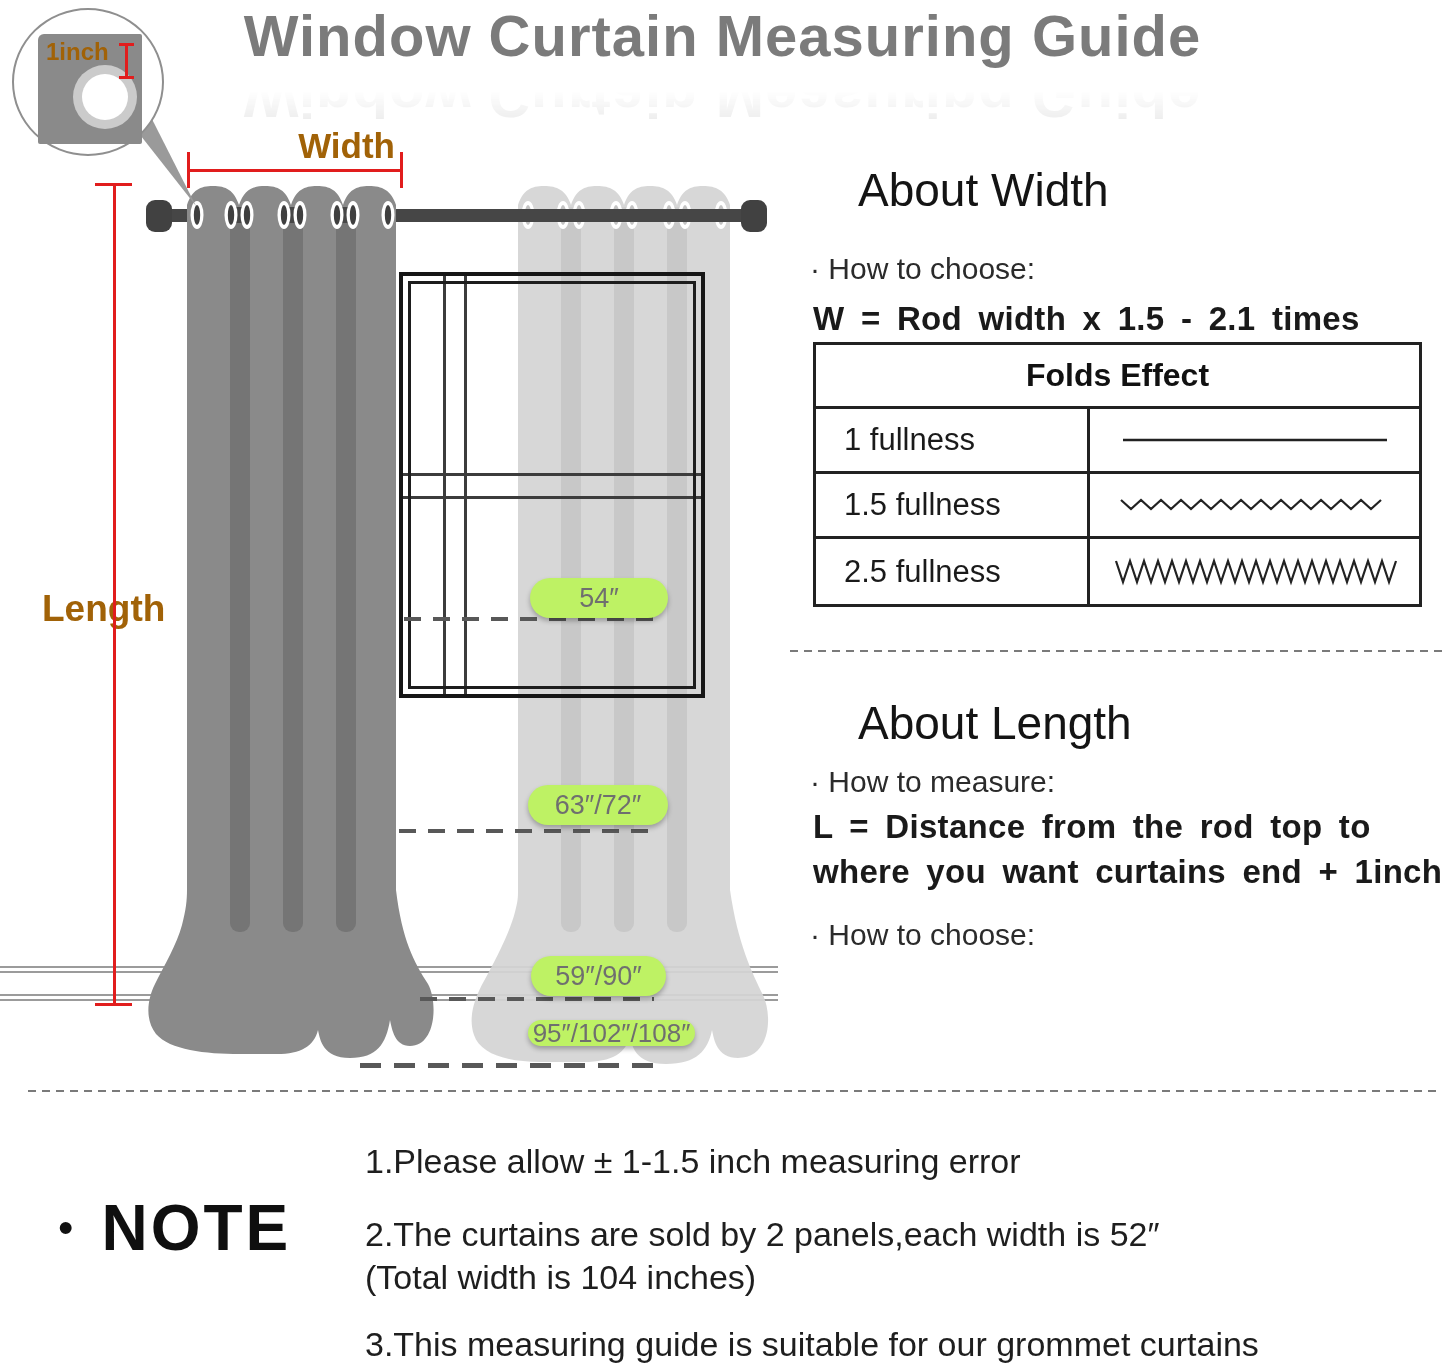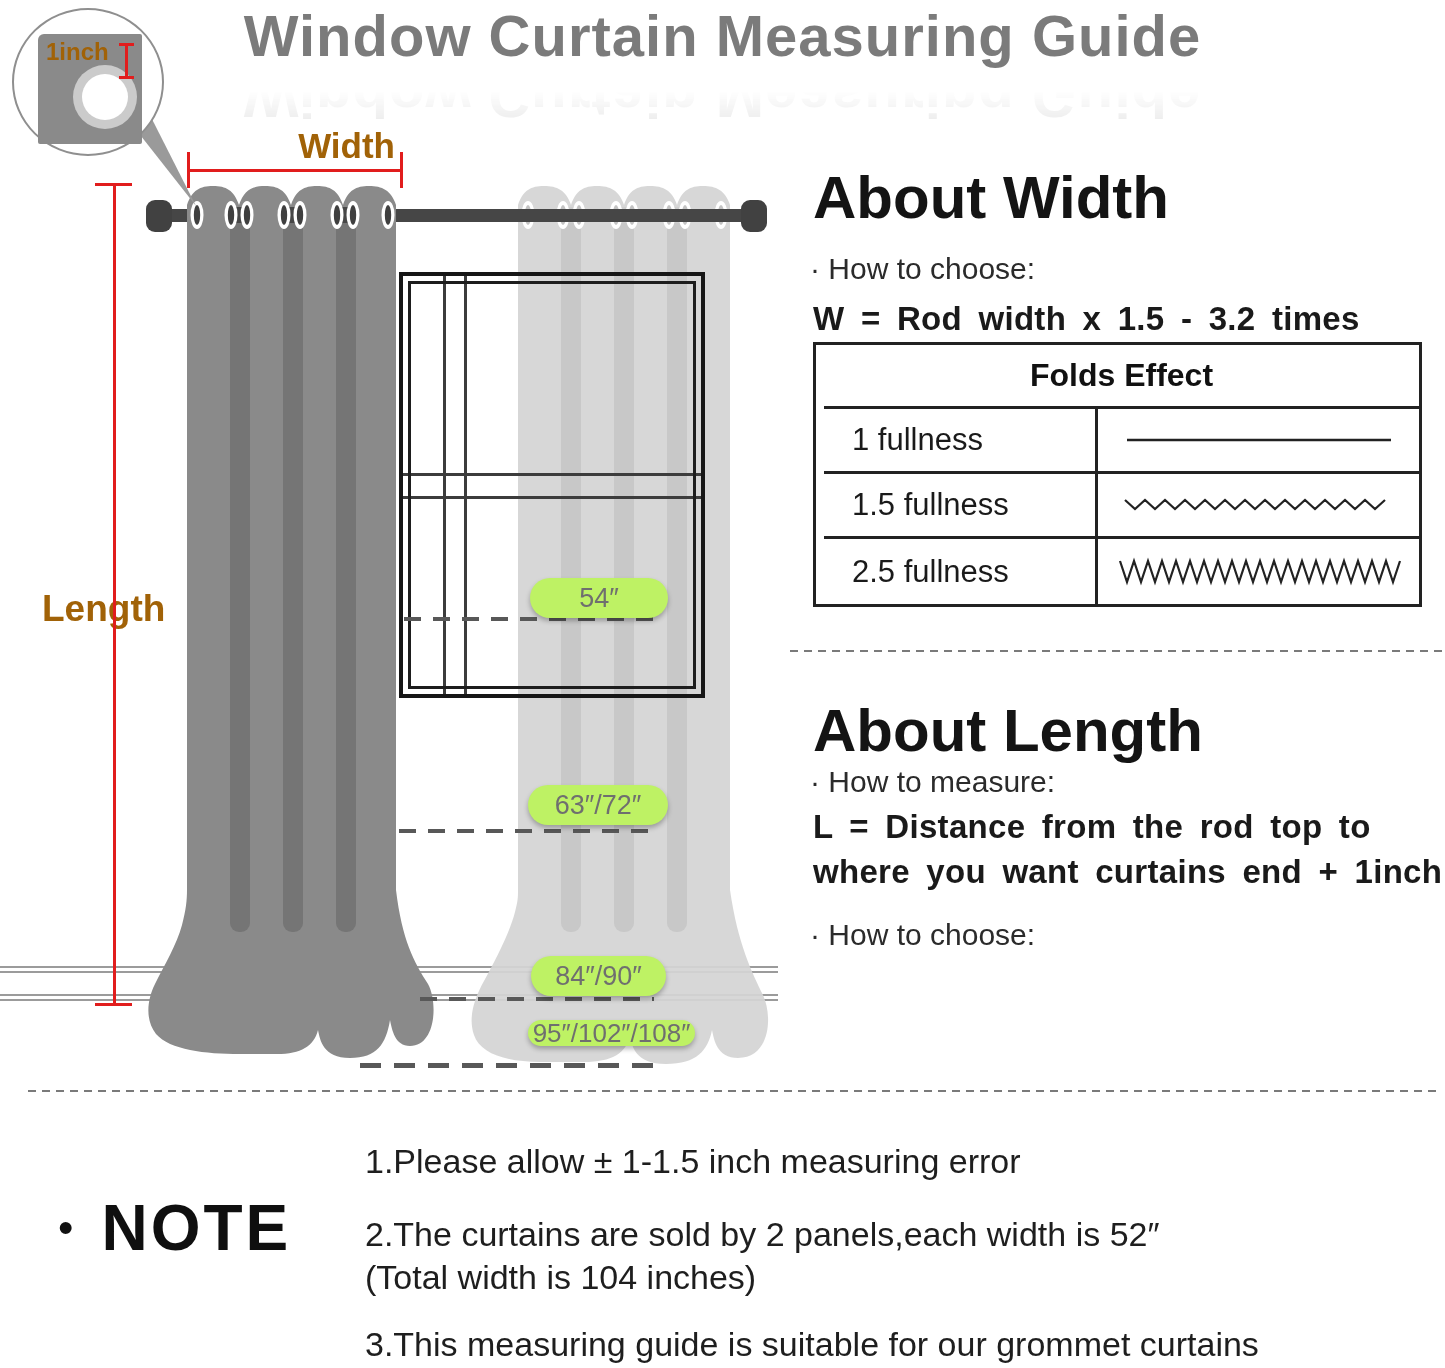--- a/index.html
+++ b/index.html
@@ -56,26 +56,26 @@
   .mag-square{position:absolute;left:24px;top:24px;width:104px;height:110px;background:#8a8a8a;border-radius:6px 2px 2px 2px;}
   .mag-ring{position:absolute;left:59px;top:55px;width:64px;height:64px;border-radius:50%;background:#cbcbcb;}
   .mag-hole{position:absolute;left:9px;top:9px;width:46px;height:46px;border-radius:50%;background:#fff;}
   .mag-label{position:absolute;left:32px;top:28px;font-size:24px;font-weight:700;}
   .mag-tail{left:128px;top:112px;width:68px;height:94px;background:#9a9a9a;z-index:9;
             clip-path:polygon(0% 8%,30% 0%,100% 100%);}
   .ibeam-v{position:absolute;left:111px;top:34px;width:3px;height:33px;background:#e11d1d;}
   .ibeam-cap{position:absolute;left:105px;width:15px;height:3px;background:#e11d1d;}
 
   
-  .h2{font-size:60px;font-weight:700;color:#141414;white-space:nowrap;z-index:5;}
+  .h2{font-size:46px;font-weight:400;color:#141414;white-space:nowrap;z-index:5;margin-left:45px;}
   .body-line{font-size:30px;color:#2b2b2b;white-space:pre;z-index:5;}
   .strong-line{font-size:33px;font-weight:700;color:#1a1a1a;white-space:pre;letter-spacing:.3px;word-spacing:7px;z-index:5;}
 
   
-  .folds-table{left:813px;top:342px;width:609px;border:3px solid #222;z-index:5;padding-left:8px;}
+  .folds-table{left:813px;top:342px;width:609px;border:3px solid #222;z-index:5;}
   .ft-header{height:64px;display:flex;align-items:center;justify-content:center;
              font-size:32px;font-weight:700;color:#111;border-bottom:3px solid #222;}
   .ft-row{display:grid;grid-template-columns:274px 1fr;height:65px;border-bottom:3px solid #222;}
   .ft-row:last-child{border-bottom:none;}
   .ft-label{display:flex;align-items:center;padding-left:28px;font-size:31px;color:#1a1a1a;border-right:3px solid #222;}
   .ft-fold{display:flex;align-items:center;justify-content:center;}
 
   
   .sep-dash{height:2px;background:repeating-linear-gradient(90deg,#7a7a7a 0 8px,transparent 8px 14px);z-index:5;}
 
@@ -170,21 +170,21 @@
     </g>
   </svg>
 
   <div class="abs dashline" style="left:404px;top:617px;width:254px;"></div>
   <div class="abs dashline" style="left:399px;top:829px;width:258px;"></div>
   <div class="abs dashline" style="left:420px;top:997px;width:234px;"></div>
   <div class="abs dashline big" style="left:360px;top:1063px;width:306px;"></div>
 
   <div class="abs pill" style="left:530px;top:578px;width:138px;height:40px;">54″</div>
   <div class="abs pill" style="left:528px;top:785px;width:140px;height:40px;">63″/72″</div>
-  <div class="abs pill" style="left:531px;top:956px;width:135px;height:40px;">84″/90″</div>
+  <div class="abs pill" style="left:531px;top:956px;width:135px;height:40px;">59″/90″</div>
   <div class="abs pill" style="left:528px;top:1020px;width:167px;height:26px;font-size:26px;">95″/102″/108″</div>
 
   <div class="abs width-label red">Width</div>
   <div class="abs redbar" style="left:188px;top:169px;width:214px;height:3px;"></div>
   <div class="abs redbar" style="left:187px;top:152px;width:3px;height:36px;"></div>
   <div class="abs redbar" style="left:400px;top:152px;width:3px;height:36px;"></div>
 
   <div class="abs length-label red">Length</div>
   <div class="abs redbar" style="left:113px;top:185px;width:3px;height:819px;"></div>
   <div class="abs redbar" style="left:95px;top:183px;width:37px;height:3px;"></div>
@@ -197,21 +197,21 @@
       <div class="mag-hole"></div>
     </div>
     <div class="mag-label red">1inch</div>
     <div class="ibeam-v"></div>
     <div class="ibeam-cap" style="top:33px;"></div>
     <div class="ibeam-cap" style="top:66px;"></div>
   </div>
 
   <div class="abs h2" style="left:813px;top:163px;">About Width</div>
   <div class="abs body-line" style="left:810px;top:252px;">· How to choose:</div>
-  <div class="abs strong-line" style="left:813px;top:300px;">W = Rod width x 1.5 - 3.2 times</div>
+  <div class="abs strong-line" style="left:813px;top:300px;">W = Rod width x 1.5 - 2.1 times</div>
 
   <div class="abs folds-table">
     <div class="ft-header">Folds Effect</div>
     <div class="ft-row">
       <div class="ft-label">1 fullness</div>
       <div class="ft-fold">
         <svg width="280" height="20" viewBox="0 0 280 20">
             <line x1="8" y1="10" x2="272" y2="10" stroke="#222" stroke-width="2.4"></line>
           </svg>
       </div>

